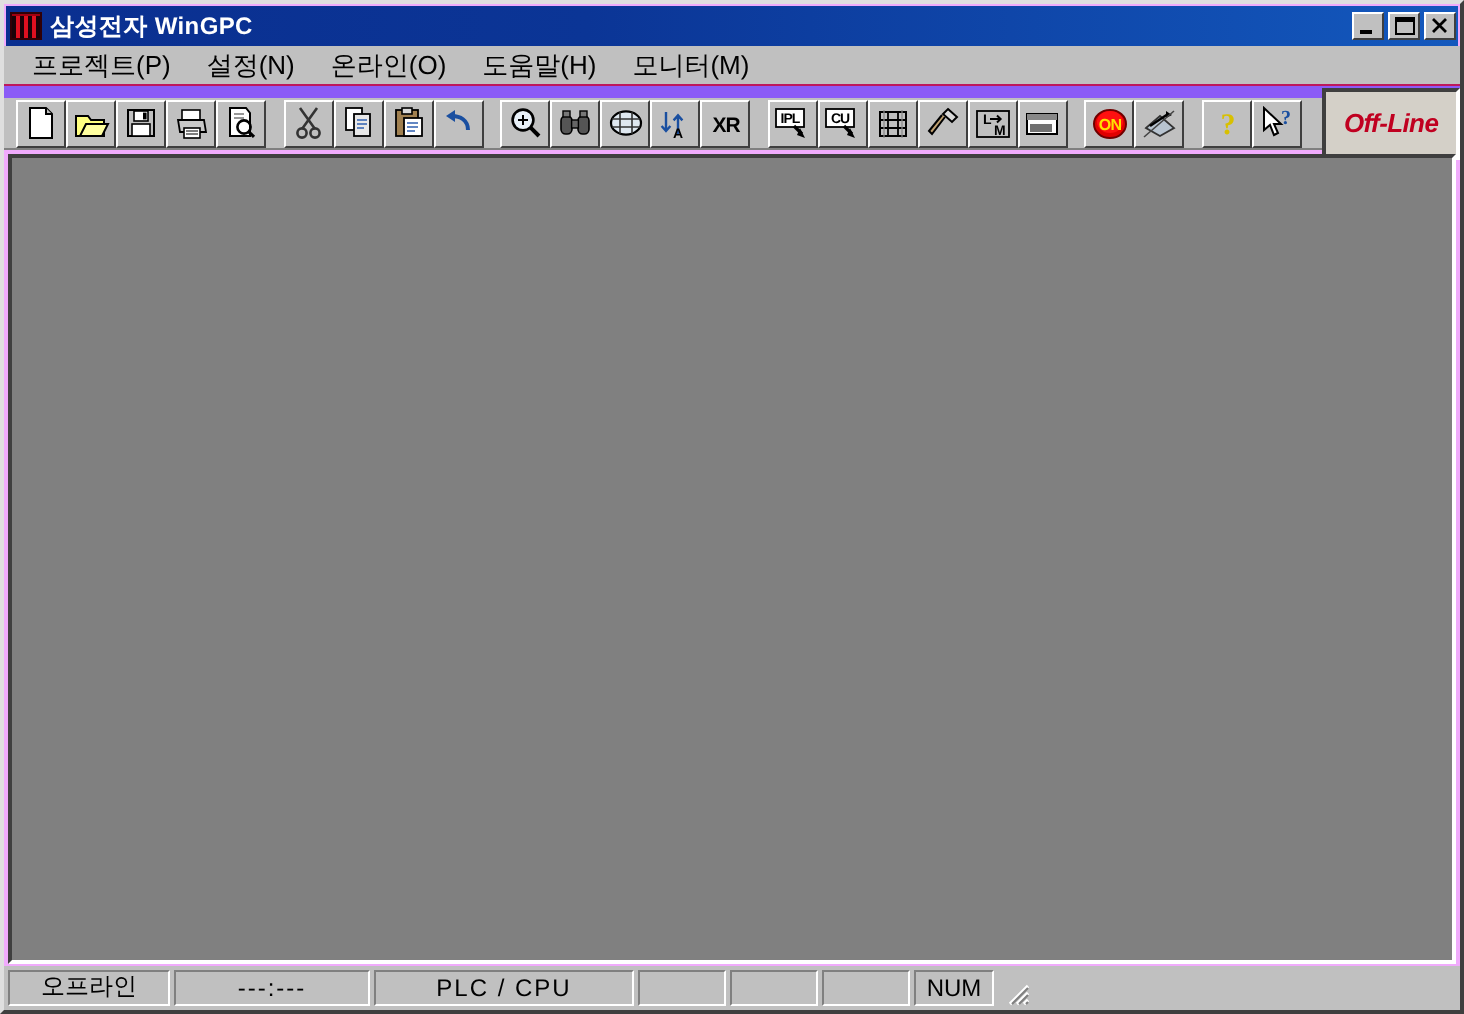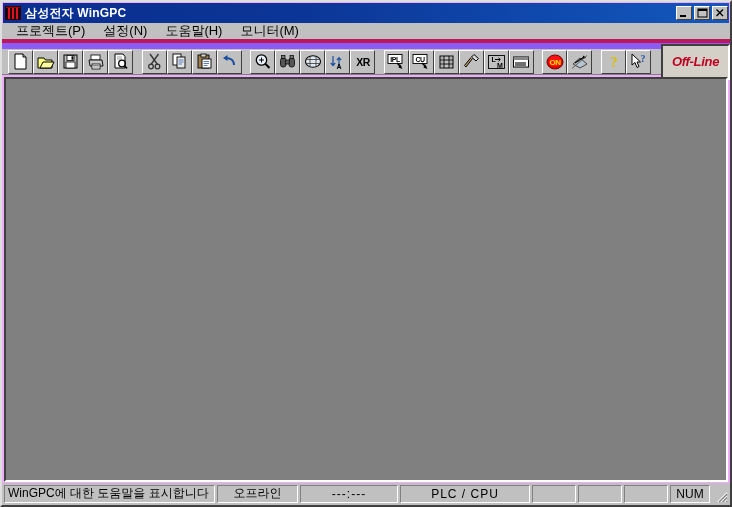--- a/index.html
+++ b/index.html
@@ -77,21 +77,21 @@
   .cap-btn svg { position: absolute; left: 1px; top: 1px; }
 
   
   #menu-bar {
     height: 20px;
     display: flex;
     align-items: center;
     padding-left: 5px;
     background: #c0c0c0;
     flex: none;
-    border-bottom: 4px solid #be185d;
+    border-bottom: 1px solid #be185d;
   }
   .menu-item {
     font-size: 13px;
     color: #000000;
     padding: 2px 9px 2px 9px;
     white-space: nowrap;
     cursor: default;
   }
 
   
@@ -223,20 +223,21 @@
         <svg width="12" height="10" viewBox="0 0 12 10">
           <path d="M2.5,1.5 L9,8 M9,1.5 L2.5,8" stroke="#000" stroke-width="1.4" fill="none"></path>
         </svg>
       </div>
     </div>
   </div>
 
   <div id="menu-bar">
     <div class="menu-item"><span>프로젝트(P)</span></div>
     <div class="menu-item"><span>설정(N)</span></div>
+    <div class="menu-item"><span>온라인(O)</span></div>
     <div class="menu-item"><span>도움말(H)</span></div>
     <div class="menu-item"><span>모니터(M)</span></div>
   </div>
 
   <div id="toolbar-wrap">
 
     <div class="tb-group">
       <div class="tb-btn">
         <svg width="17" height="17" viewBox="0 0 17 17">
           <path d="M3,1 L11,1 L14,4 L14,16 L3,16 Z" fill="#ffffff" stroke="#000" stroke-width="1"></path>
@@ -433,21 +434,20 @@
     </div>
 
     <div id="offline-indicator">
       <span id="offline-text">Off-Line</span>
     </div>
   </div>
 
   <div id="client-area"></div>
 
   <div id="status-bar">
-    <div class="status-panel" id="status-message">WinGPC에 대한 도움말을 표시합니다</div>
     <div class="status-panel" id="status-mode">오프라인</div>
     <div class="status-panel" id="status-time">---:---</div>
     <div class="status-panel" id="status-plccpu">PLC / CPU</div>
     <div class="status-panel" id="status-blank1"></div>
     <div class="status-panel" id="status-blank2"></div>
     <div class="status-panel" id="status-blank3"></div>
     <div class="status-panel" id="status-num">NUM</div>
     <div id="resize-grip">
       <svg width="15" height="15" viewBox="0 0 15 15">
         <path d="M14,5 L5,14 M14,8.5 L8.5,14 M14,12 L12,14" stroke="#ffffff" stroke-width="1.6"></path>

